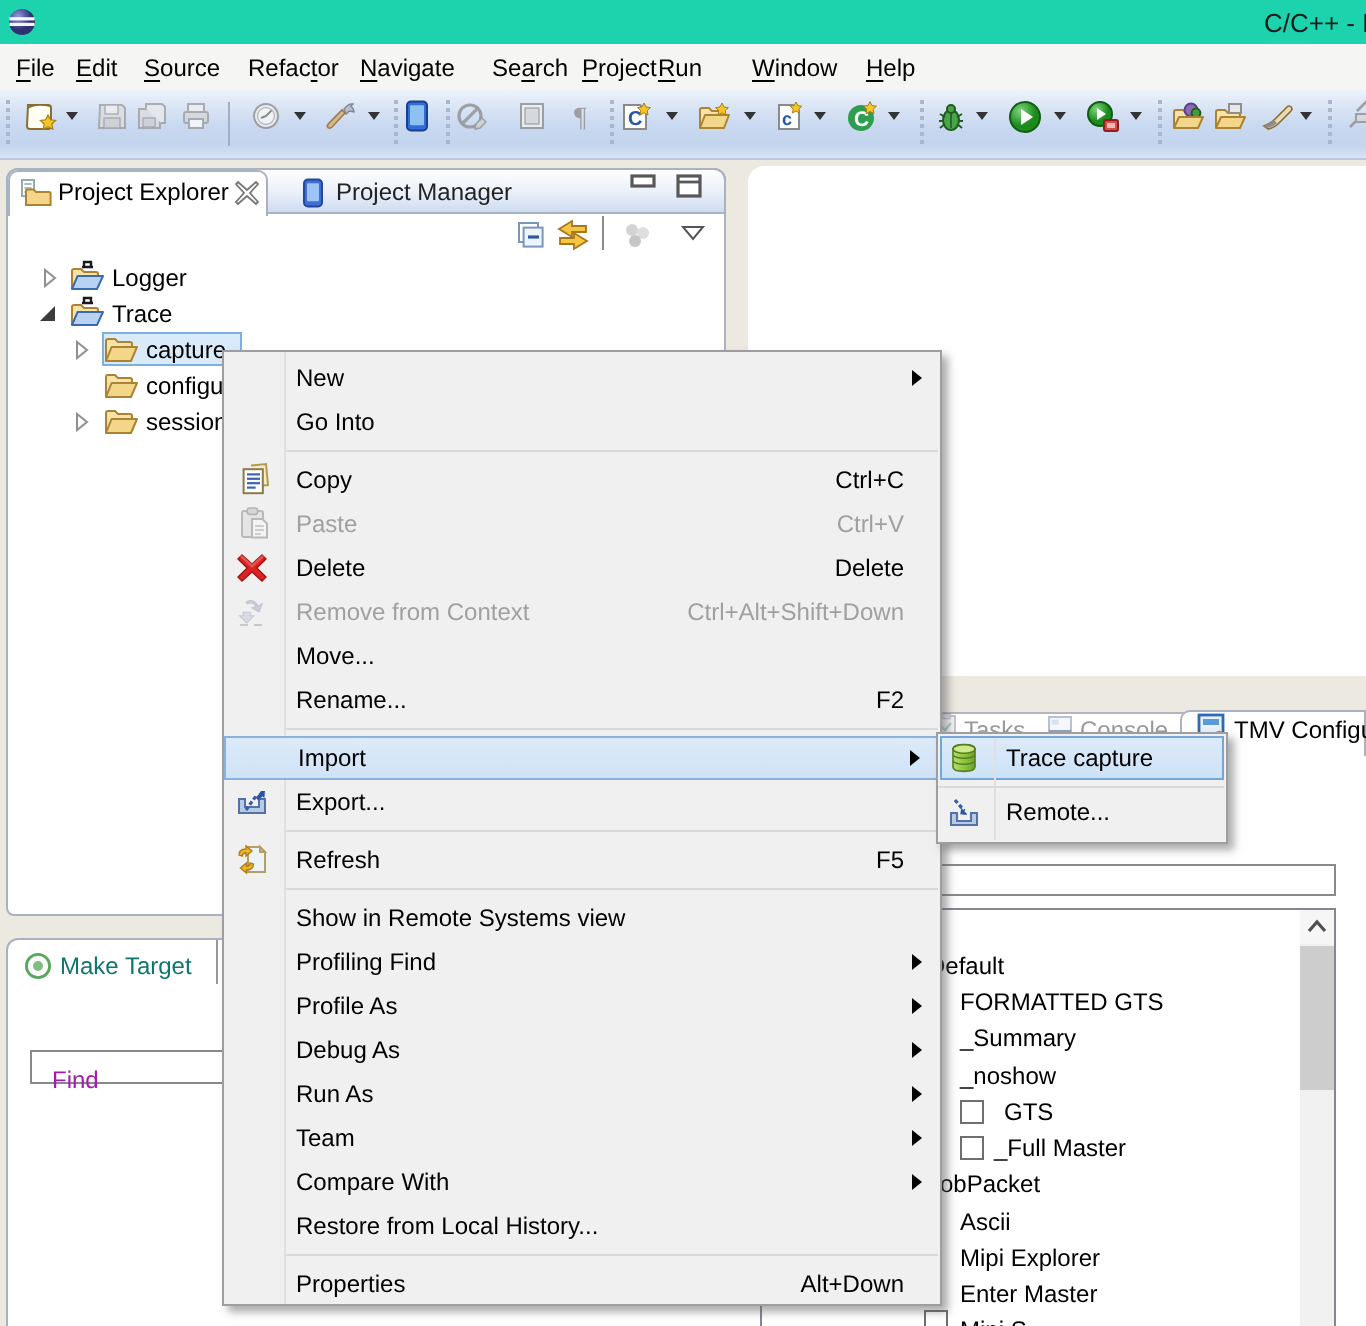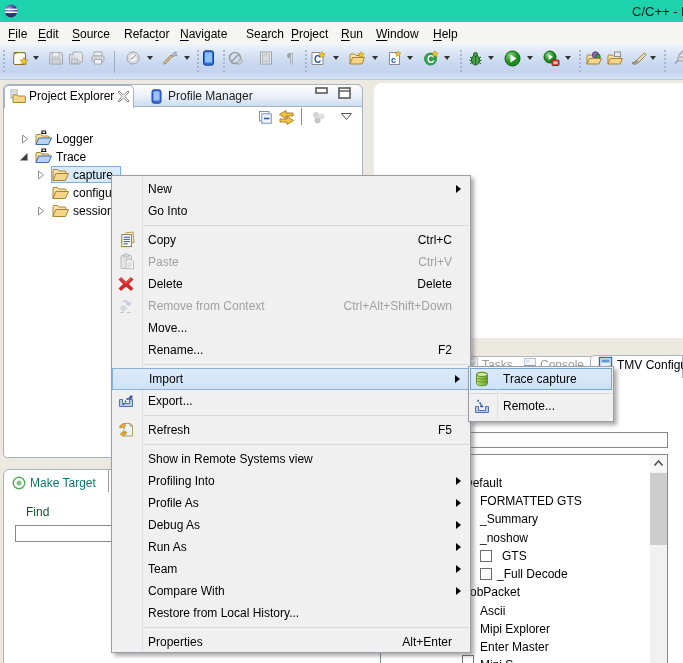--- a/index.html
+++ b/index.html
@@ -82,21 +82,21 @@
   <div class="abs titletext">C/C++ - Ecli</div>
 
   <div class="abs menubar"></div>
   <div class="mitem" style="left:8px"><span class="u">F</span>ile</div>
   <div class="mitem" style="left:38px"><span class="u">E</span>dit</div>
   <div class="mitem" style="left:72px"><span class="u">S</span>ource</div>
   <div class="mitem" style="left:124px">Refac<span class="u">t</span>or</div>
   <div class="mitem" style="left:180px"><span class="u">N</span>avigate</div>
   <div class="mitem" style="left:246px">Se<span class="u">a</span>rch</div>
   <div class="mitem" style="left:291px"><span class="u">P</span>roject</div>
-  <div class="mitem" style="left:341px"><span class="u">R</span>un</div>
+  <div class="mitem" style="left:329px"><span class="u">R</span>un</div>
   <div class="mitem" style="left:376px"><span class="u">W</span>indow</div>
   <div class="mitem" style="left:433px"><span class="u">H</span>elp</div>
 
   <div class="abs toolbar"></div>
   <div class="tdot" style="left:3px"></div>
   <svg class="abs" style="left:12px;top:50px" width="17" height="17" viewBox="0 0 17 17">
     <path d="M2 2.5 h10 a1.5 1.5 0 0 1 1.5 1.5 v9 a1.5 1.5 0 0 1 -1.5 1.5 h-9 a1.5 1.5 0 0 1 -1.5 -1.5 Z" fill="#fffef2" stroke="#8a6d2f"></path>
     <path d="M2 4 q4 -2.5 11 -1" fill="#fff" stroke="#8a6d2f" stroke-width="0.8"></path>
     <path d="M12 7.5 l1.2 2.4 2.6 0.3 -1.9 1.8 0.5 2.6 -2.4 -1.3 -2.4 1.3 0.5 -2.6 -1.9 -1.8 2.6 -0.3 Z" fill="#f7c526" stroke="#a87e14" stroke-width="0.6"></path>
   </svg>
@@ -226,21 +226,21 @@
     <path d="M2 13.5 l5 -5 M5.5 5.5 l5 -5" stroke="#8f8f8f" stroke-width="1.4"></path>
     <rect x="5" y="7" width="6" height="4" fill="#d8d8d8" stroke="#8f8f8f"></rect>
   </svg>
 
   <div class="abs editor"></div>
 
   <div class="abs lpanel"></div>
   <div class="abs ltabrow"></div>
   <div class="abs ltab-active"></div>
   <div class="abs tabtxt" style="left:29px;top:89px">Project Explorer</div>
-  <div class="abs tabtxt" style="left:168px;top:89px;color:#222">Profile Manager</div>
+  <div class="abs tabtxt" style="left:168px;top:89px;color:#222">Project Manager</div>
 
   <svg class="abs" style="left:10px;top:89px" width="17" height="15" viewBox="0 0 17 15">
     <rect x="1" y="1" width="6" height="8" fill="#fff" stroke="#9aa"></rect>
     <g stroke="#9ab" stroke-width="0.8">
         <line x1="2.2" y1="3" x2="5.8" y2="3"></line>
         <line x1="2.2" y1="5" x2="5.8" y2="5"></line>
         <line x1="2.2" y1="7" x2="5.8" y2="7"></line>
       </g>
     <path d="M3 13.5 L3 6.5 Q3 5.8 3.8 5.8 L6.8 5.8 L8 7 L14.5 7 Q15.3 7 15.3 7.8 L15.3 13.5 Z" fill="#f3d689" stroke="#ab8331"></path>
   </svg>
@@ -331,21 +331,21 @@
   </svg>
 
   <div class="abs mpanel"></div>
   <div class="abs" style="left:108px;top:470px;width:1px;height:22px;background:#999"></div>
   <div class="abs tabtxt" style="left:30px;top:476px;color:#0f766e">Make Target</div>
   <svg class="abs" style="left:12px;top:476px" width="14" height="14" viewBox="0 0 14 14">
     <circle cx="7" cy="7" r="5.8" fill="none" stroke="#57a85c" stroke-width="1.4"></circle>
     <circle cx="7" cy="7" r="2.5" fill="#7dbf81"></circle>
   </svg>
   <div class="abs inp" style="left:15px;top:525px;width:120px;height:17px"></div>
-  <div class="abs" style="left:26px;top:505px;font-size:12px;color:#14532d">Find</div>
+  <div class="abs" style="left:26px;top:533px;font-size:12px;color:#a21caf">Find</div>
 
   <div class="abs rpanel"></div>
 
   <svg class="abs" style="left:466px;top:356px" width="14" height="14" viewBox="0 0 14 14" opacity="0.55">
     <rect x="2.5" y="2" width="9" height="10.5" fill="#eee" stroke="#99a"></rect>
     <rect x="5" y="0.8" width="4" height="2.5" fill="#ccd" stroke="#99a" stroke-width="0.7"></rect>
     <path d="M4.5 7 l2 2 3 -3.5" fill="none" stroke="#6a9" stroke-width="1.2"></path>
   </svg>
   <div class="abs tabtxt" style="left:482px;top:358px;color:#9a9a9a">Tasks</div>
   <svg class="abs" style="left:523px;top:356px" width="14" height="14" viewBox="0 0 14 14" opacity="0.55">
@@ -372,21 +372,21 @@
   </svg>
   <div class="abs" style="left:650px;top:473px;width:17px;height:72px;background:#cdcdcd"></div>
 
   <div class="litem" style="left:464px;top:476px">Default</div>
   <div class="litem" style="left:480px;top:494px">FORMATTED GTS</div>
   <div class="litem" style="left:480px;top:512px">_Summary</div>
   <div class="litem" style="left:480px;top:531px">_noshow</div>
   <div class="cb" style="left:480px;top:550px"></div>
   <div class="litem" style="left:502px;top:549px">GTS</div>
   <div class="cb" style="left:480px;top:568px"></div>
-  <div class="litem" style="left:497px;top:567px">_Full Decode</div>
+  <div class="litem" style="left:497px;top:567px">_Full Master</div>
   <div class="litem" style="left:464px;top:585px">JobPacket</div>
   <div class="litem" style="left:480px;top:604px">Ascii</div>
   <div class="litem" style="left:480px;top:622px">Mipi Explorer</div>
   <div class="litem" style="left:480px;top:640px">Enter Master</div>
   <div class="cb" style="left:462px;top:655px"></div>
   <div class="litem" style="left:480px;top:658px">Mipi S</div>
 
   <div class="abs ctxmenu"></div>
   <div class="abs gutterline"></div>
   <div class="mrow" style="top:178px">
@@ -431,21 +431,21 @@
   <div class="msep" style="top:415px"></div>
   <div class="mrow" style="top:419px">
       <span class="mtext">Refresh</span>
       <span class="msc">F5</span>
     </div>
   <div class="msep" style="top:444px"></div>
   <div class="mrow" style="top:448px">
       <span class="mtext">Show in Remote Systems view</span>
     </div>
   <div class="mrow" style="top:470px">
-      <span class="mtext">Profiling Into</span>
+      <span class="mtext">Profiling Find</span>
       <span class="marr"></span>
     </div>
   <div class="mrow" style="top:492px">
       <span class="mtext">Profile As</span>
       <span class="marr"></span>
     </div>
   <div class="mrow" style="top:514px">
       <span class="mtext">Debug As</span>
       <span class="marr"></span>
     </div>
@@ -460,21 +460,21 @@
   <div class="mrow" style="top:580px">
       <span class="mtext">Compare With</span>
       <span class="marr"></span>
     </div>
   <div class="mrow" style="top:602px">
       <span class="mtext">Restore from Local History...</span>
     </div>
   <div class="msep" style="top:627px"></div>
   <div class="mrow" style="top:631px">
       <span class="mtext">Properties</span>
-      <span class="msc">Alt+Enter</span>
+      <span class="msc">Alt+Down</span>
     </div>
 
   <svg class="abs" style="left:119px;top:231px" width="17" height="17" viewBox="0 0 17 17">
     <path d="M6.5 1.8 l7.5 -0.8 1 10.5 -2.5 0.3" fill="#f5ecca" stroke="#b49a4e"></path>
     <rect x="2.8" y="3.6" width="9.6" height="12" fill="#fff" stroke="#8a7a48"></rect>
     <g stroke="#3a62b5" stroke-width="1.1">
         <line x1="4.5" y1="6.2" x2="11" y2="6.2"></line>
         <line x1="4.5" y1="8.4" x2="11" y2="8.4"></line>
         <line x1="4.5" y1="10.6" x2="11" y2="10.6"></line>
         <line x1="4.5" y1="12.8" x2="8.8" y2="12.8"></line>

